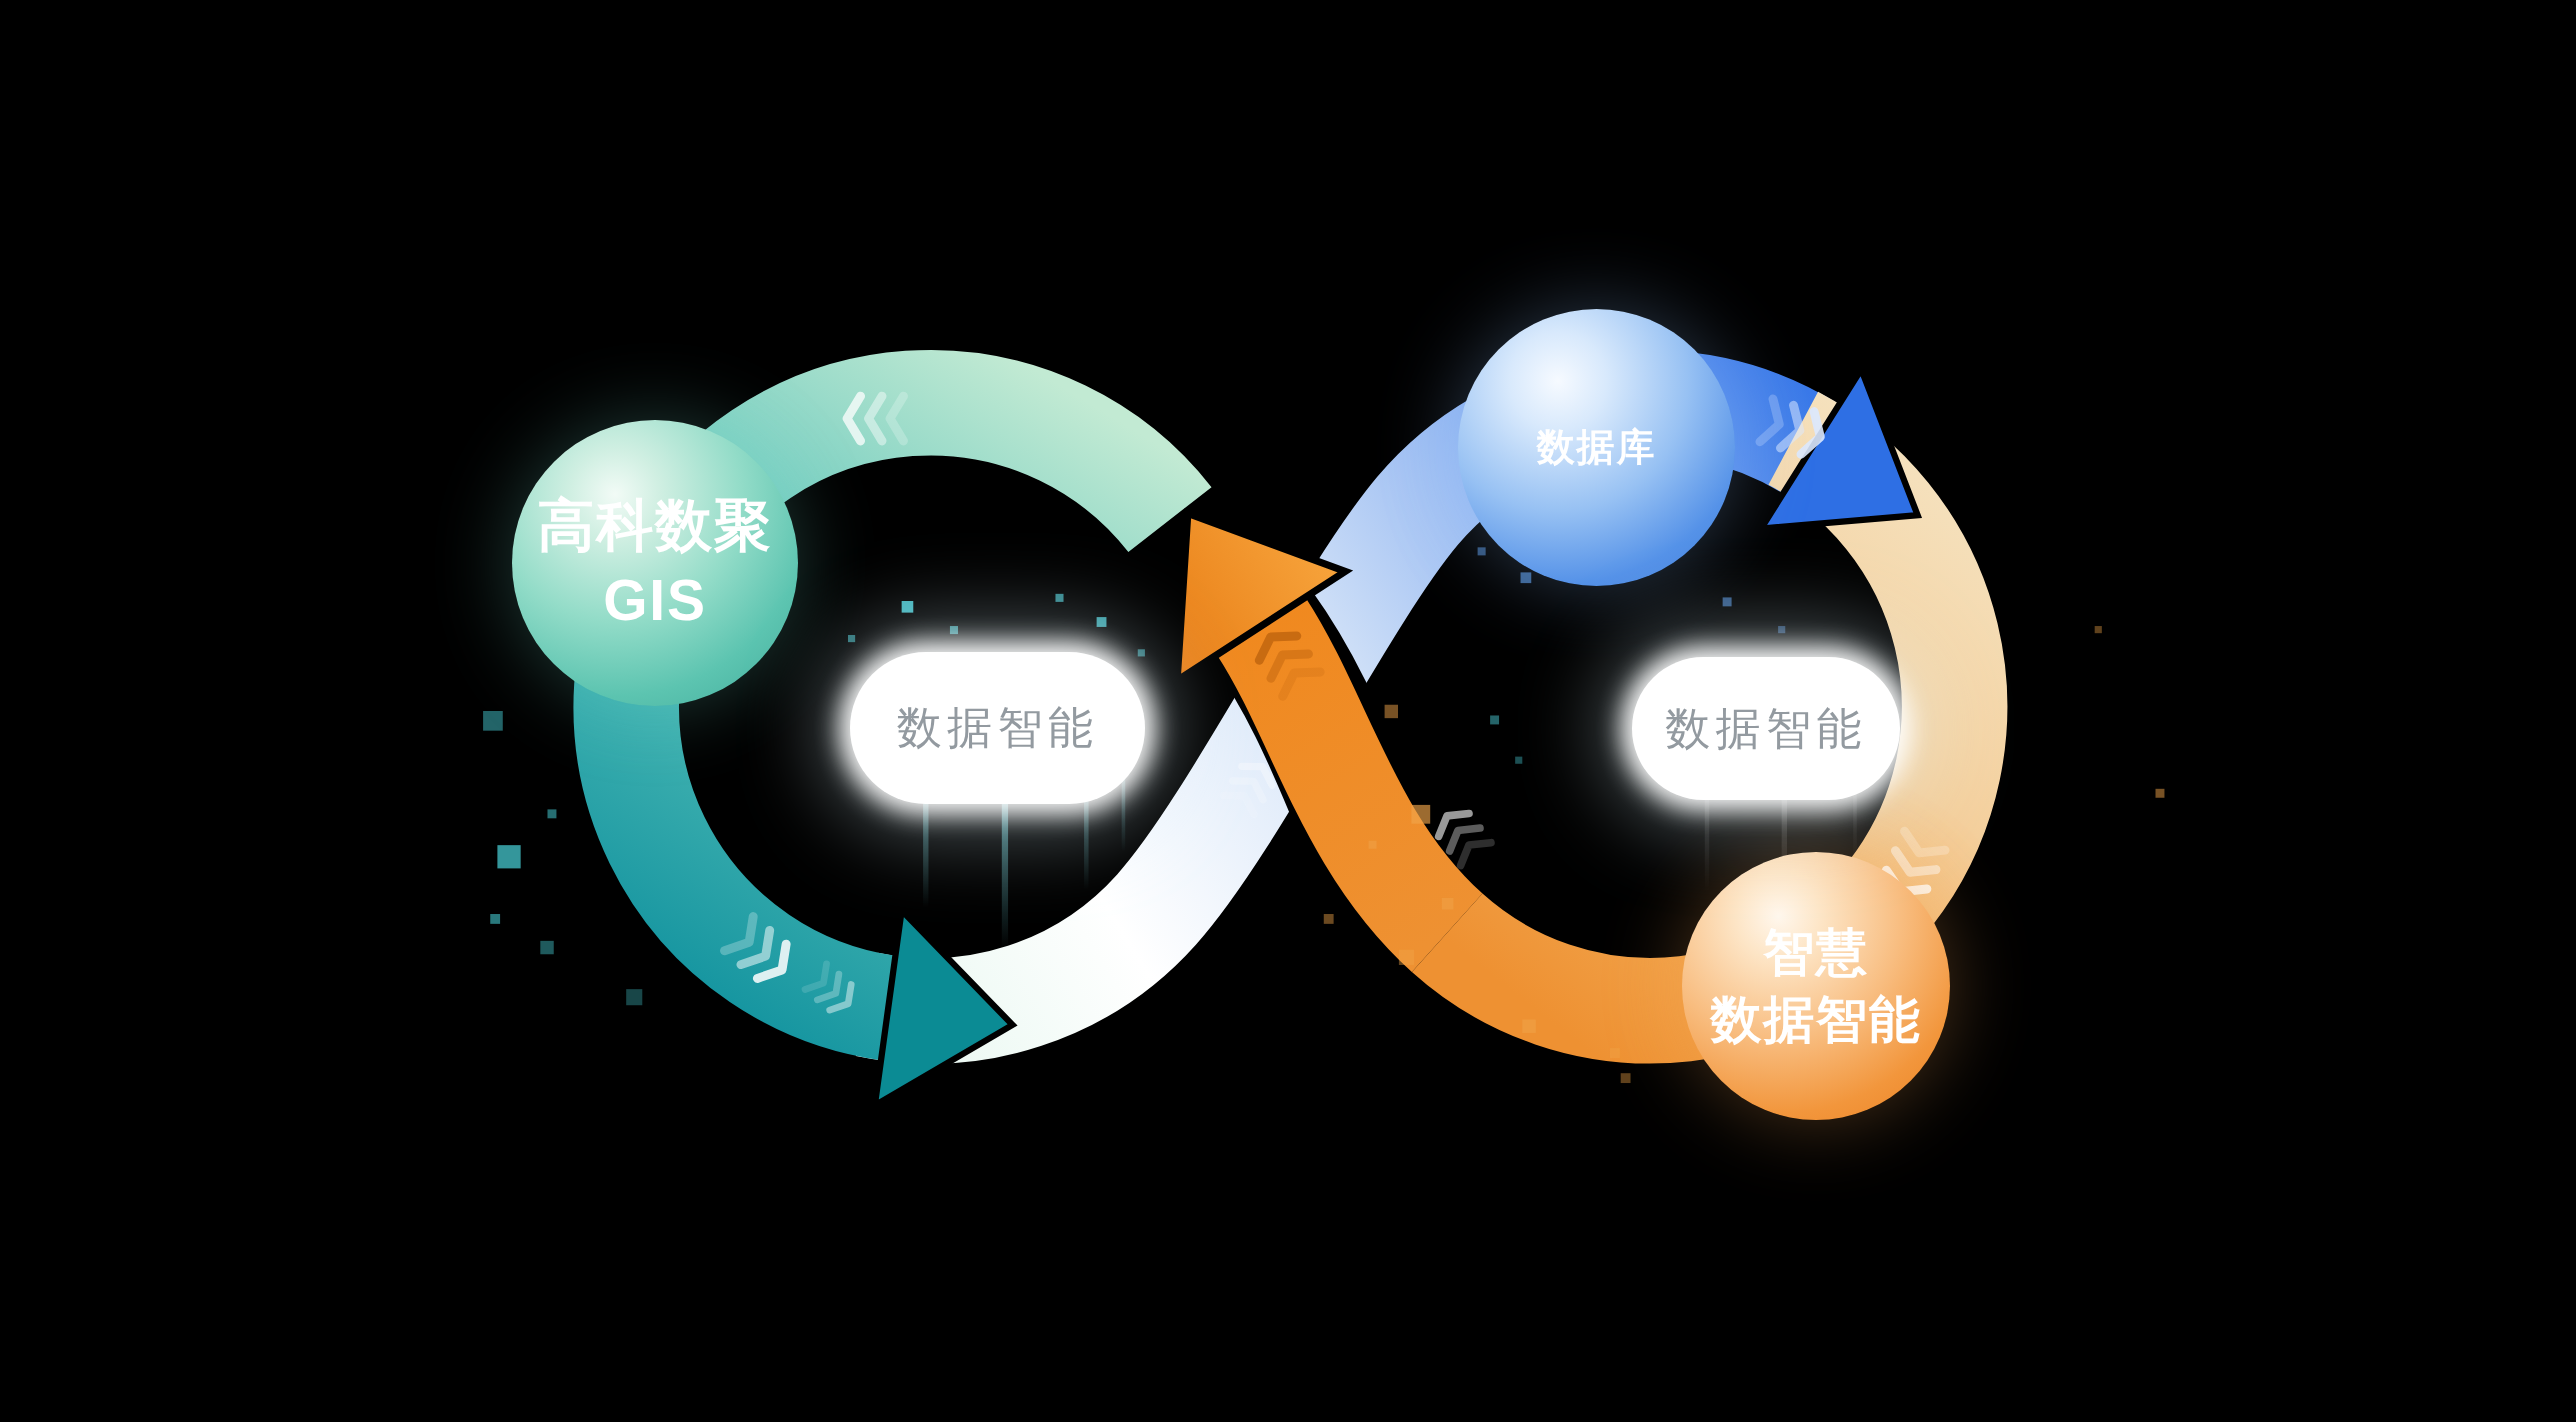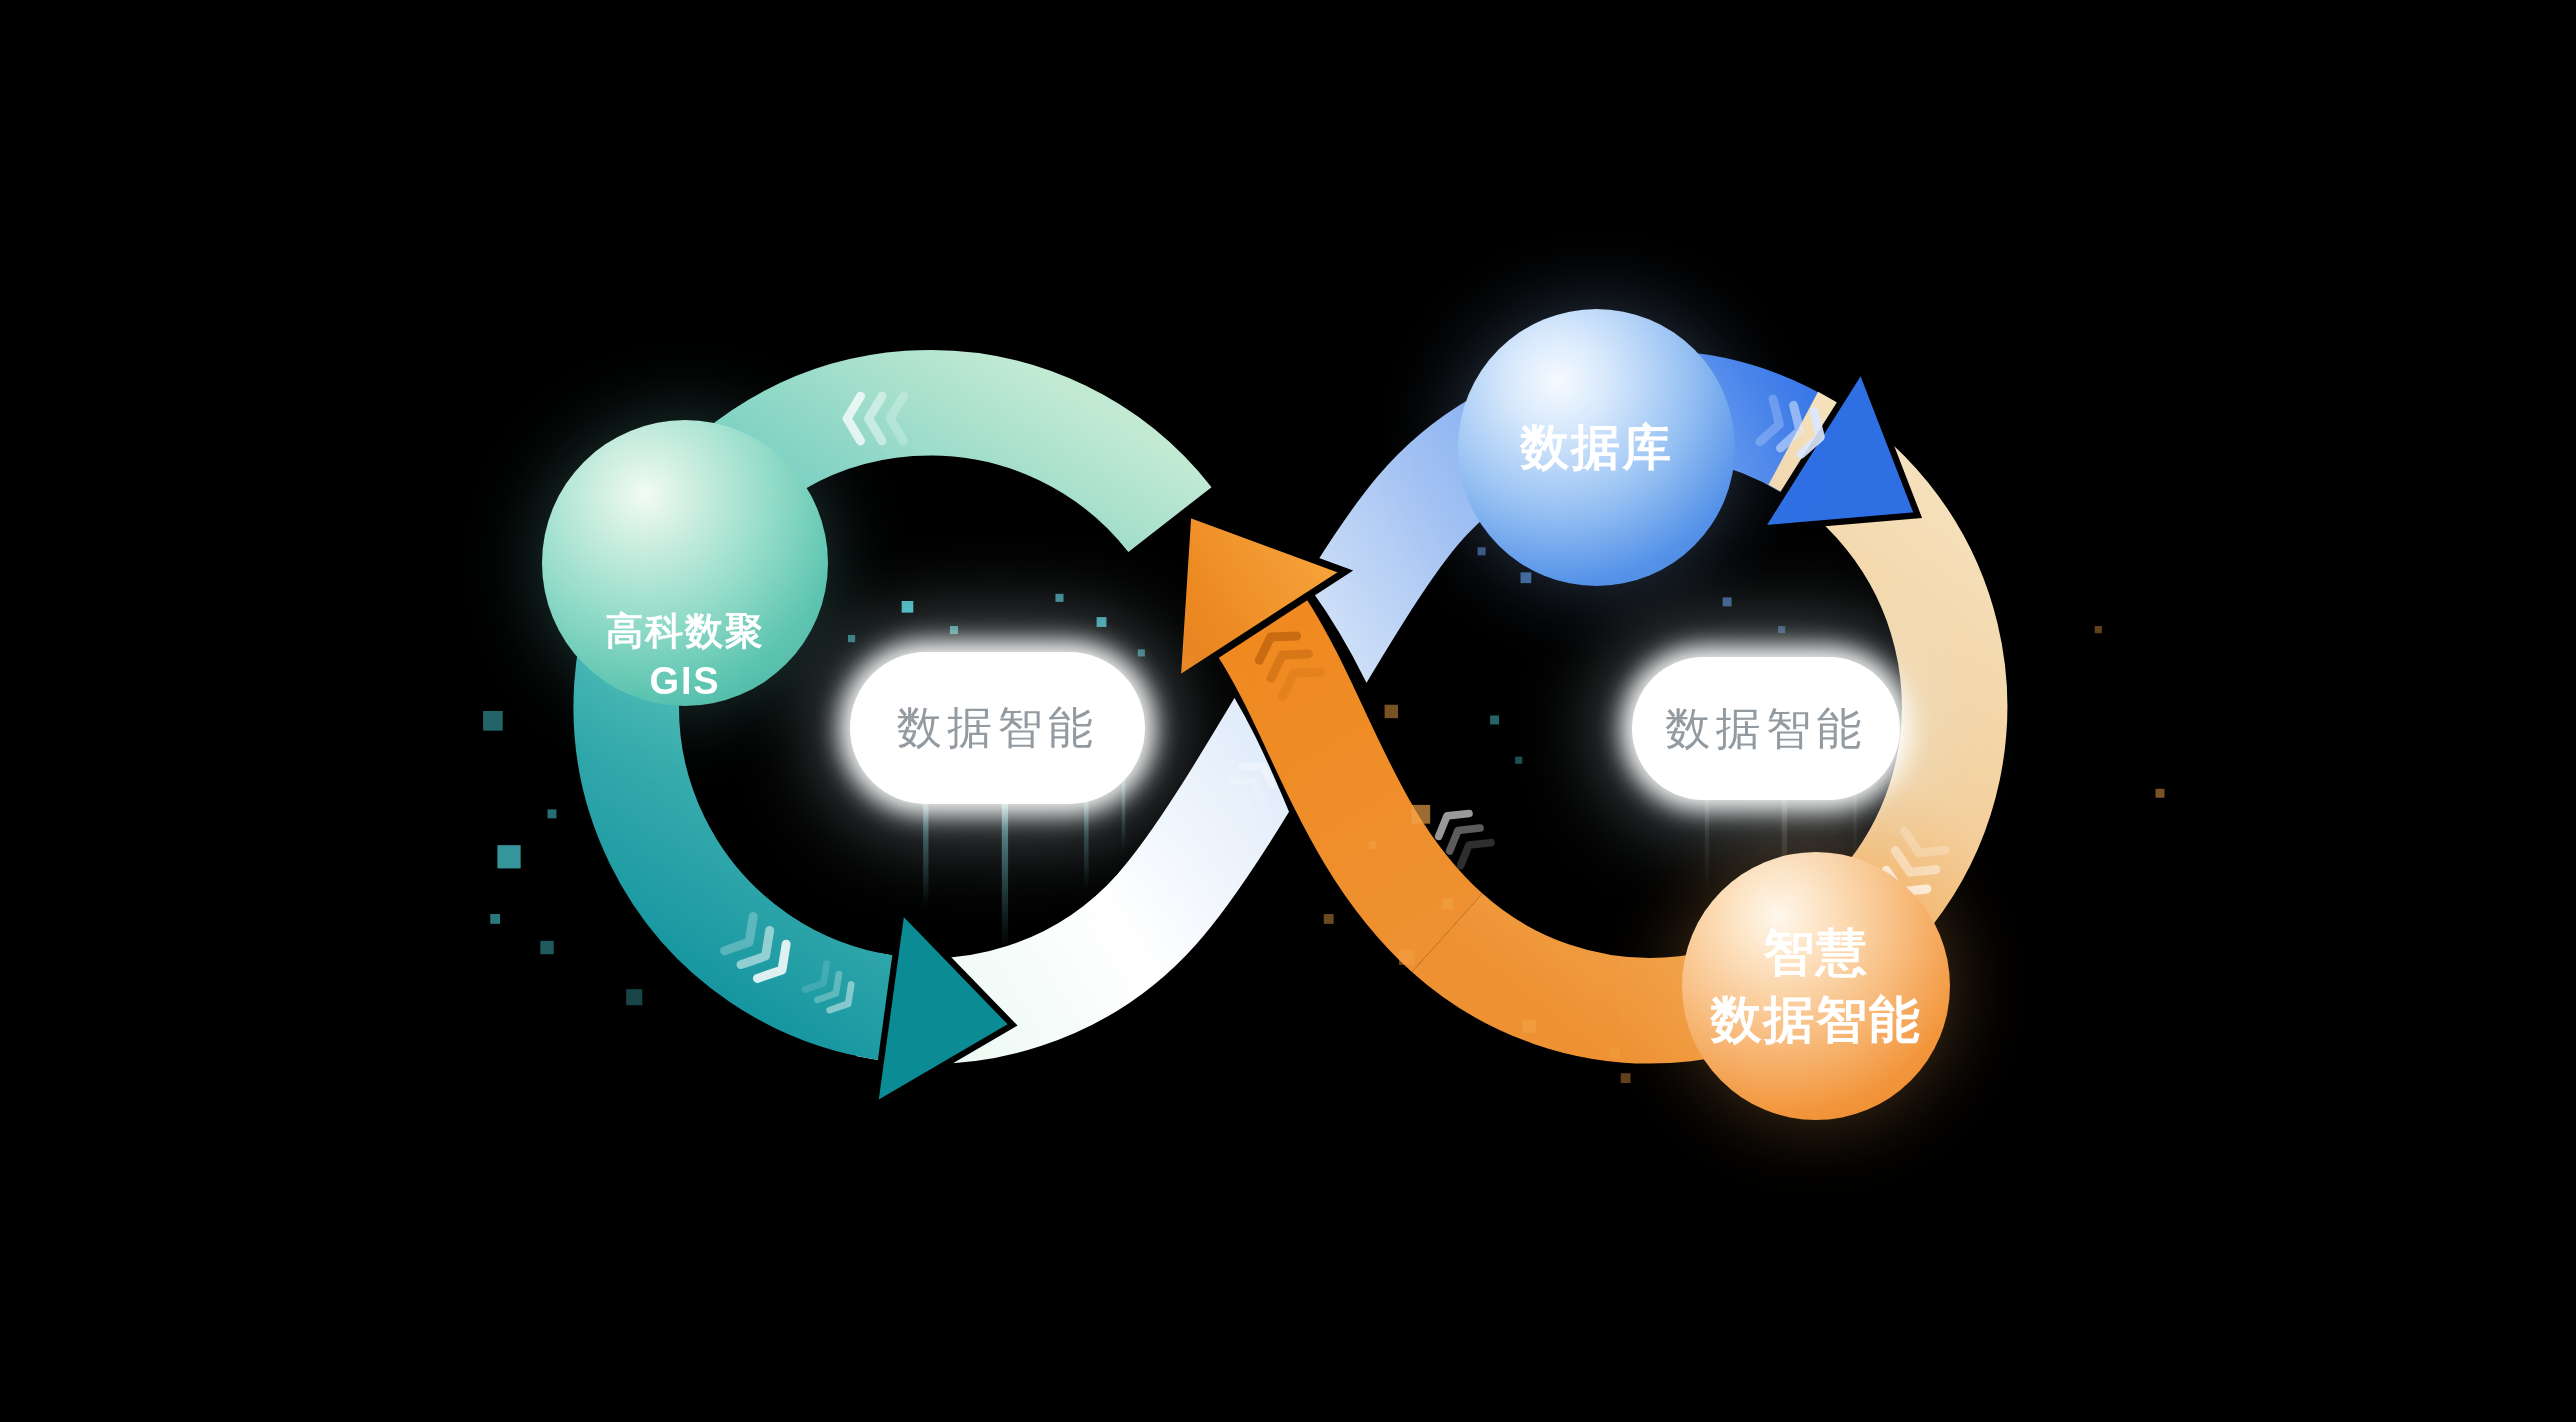--- a/index.html
+++ b/index.html
@@ -9,27 +9,26 @@
   }
   svg.flow { position:absolute; left:0; top:0; }
 
   .node {
     position:absolute; border-radius:50%;
     display:flex; align-items:center; justify-content:center;
     text-align:center; color:#ffffff; font-weight:bold;
   }
   .node .label { display:flex; flex-direction:column; line-height:1.32; letter-spacing:1.8px; }
   .node.gis {
-    left:542px; top:420px; width:286px; height:286px; font-size:38px;
+    left:512px; top:420px; width:286px; height:286px; font-size:57px;
     background: radial-gradient(circle at 36% 26%, #f2fbf6 0%, #d0efe2 16%, #93dcc8 45%, #5cc4b0 72%, #41ab9b 100%);
     box-shadow: 0 0 81px rgba(120,220,205,0.28);
-    align-items: flex-end;
   }
   .node.db {
-    left:1458px; top:309px; width:277px; height:277px; font-size:49px;
+    left:1458px; top:309px; width:277px; height:277px; font-size:38px;
     background: radial-gradient(circle at 36% 26%, #f6faff 0%, #d8e9fc 18%, #97c1f3 48%, #5592e8 75%, #3d7cd9 100%);
     box-shadow: 0 0 81px rgba(150,195,255,0.30);
   }
   .node.decision {
     left:1682px; top:852px; width:268px; height:268px; font-size:51px;
     background: radial-gradient(circle at 36% 24%, #fff7ed 0%, #fde5c6 16%, #f8bd80 46%, #f2963c 74%, #eb8020 100%);
     box-shadow: 0 0 81px rgba(250,170,90,0.30);
   }
 
   .pill {

